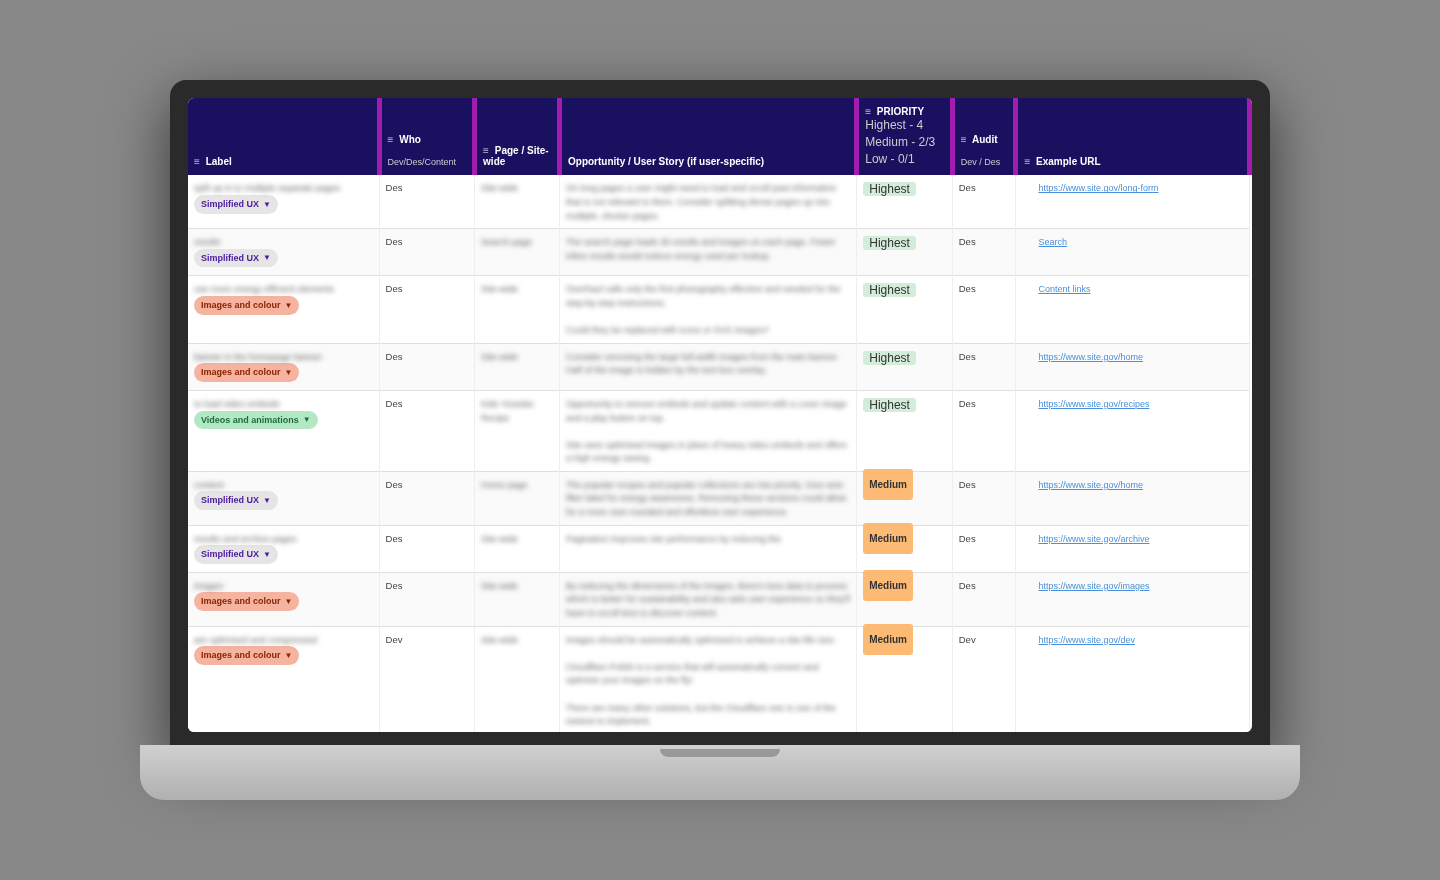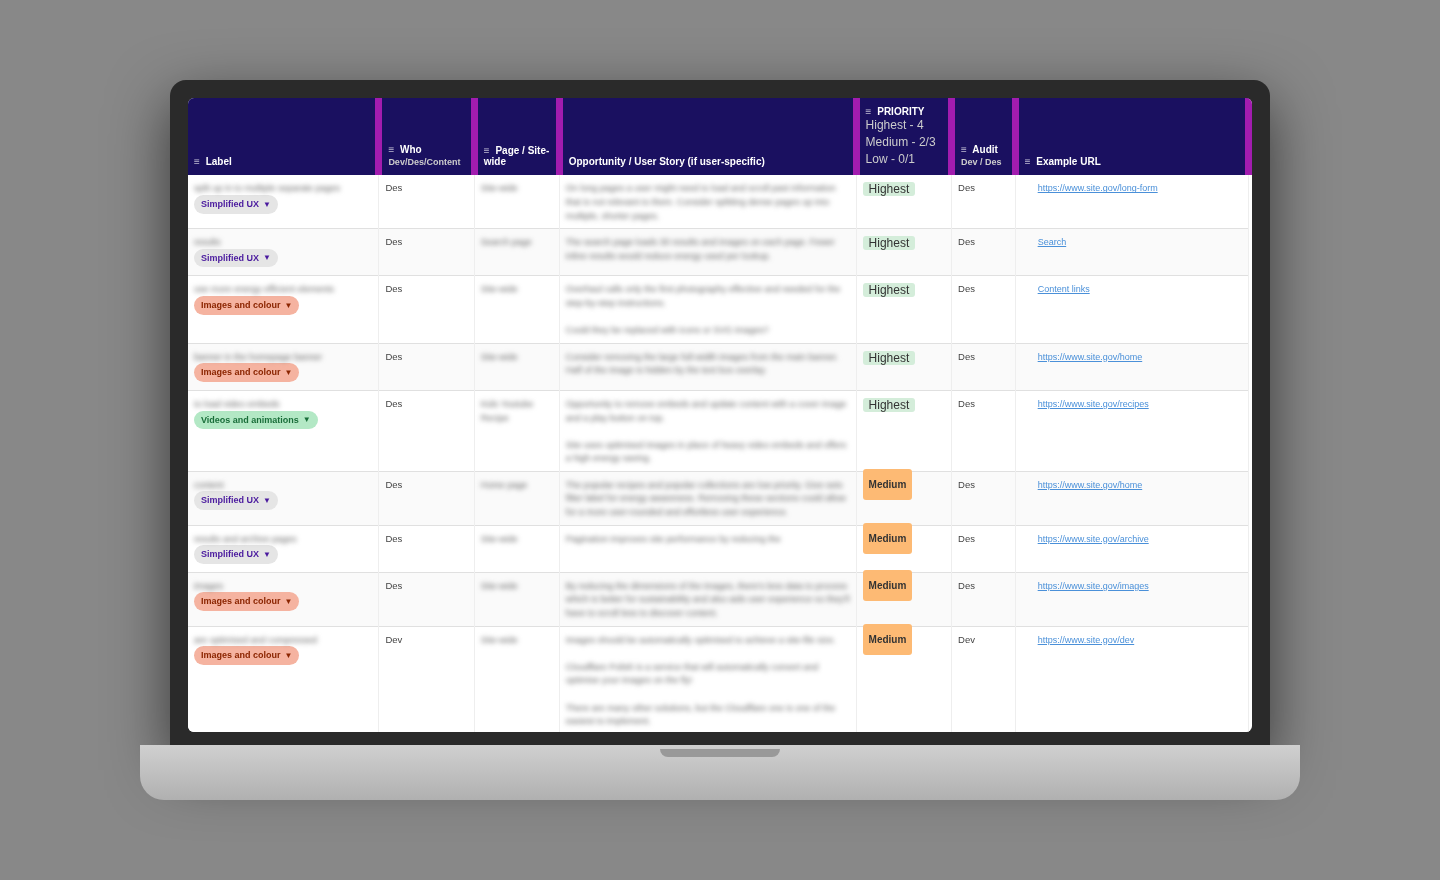--- a/index.html
+++ b/index.html
@@ -74,21 +74,21 @@
       background: #1a1060;
       color: #fff;
     }
 
     thead th {
       padding: 8px 6px;
       text-align: left;
       font-size: 10px;
       font-weight: 600;
       vertical-align: bottom;
-      border-right: 7px solid #a21caf;
+      border-right: 5px solid #a21caf;
       color: #fff;
     }
 
     thead th .filter-icon {
       display: inline-block;
       margin-right: 3px;
       opacity: 0.7;
     }
 
     .col-label { width: 18%; }
@@ -174,23 +174,23 @@
 
     .blurred-text {
       filter: blur(2.5px);
       color: #666;
       font-size: 9px;
       line-height: 1.4;
     }
 
     .header-sub {
       font-size: 9px;
-      font-weight: 700;
+      font-weight: 400;
       color: #ccc;
-      margin-top: 2px;
+      margin-top: 12px;
     }
 
     .priority-header-sub {
       font-size: 12px;
       color: #ccc;
       font-weight: 400;
       line-height: 1.4;
     }
   </style>
 </head>

